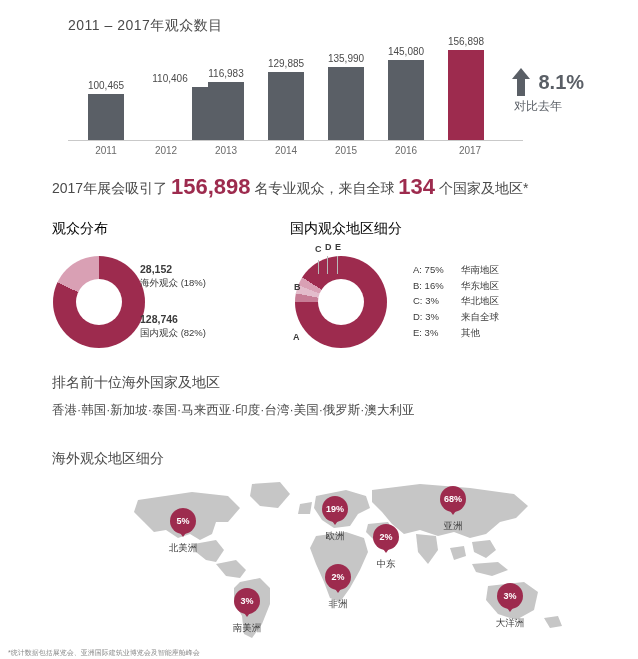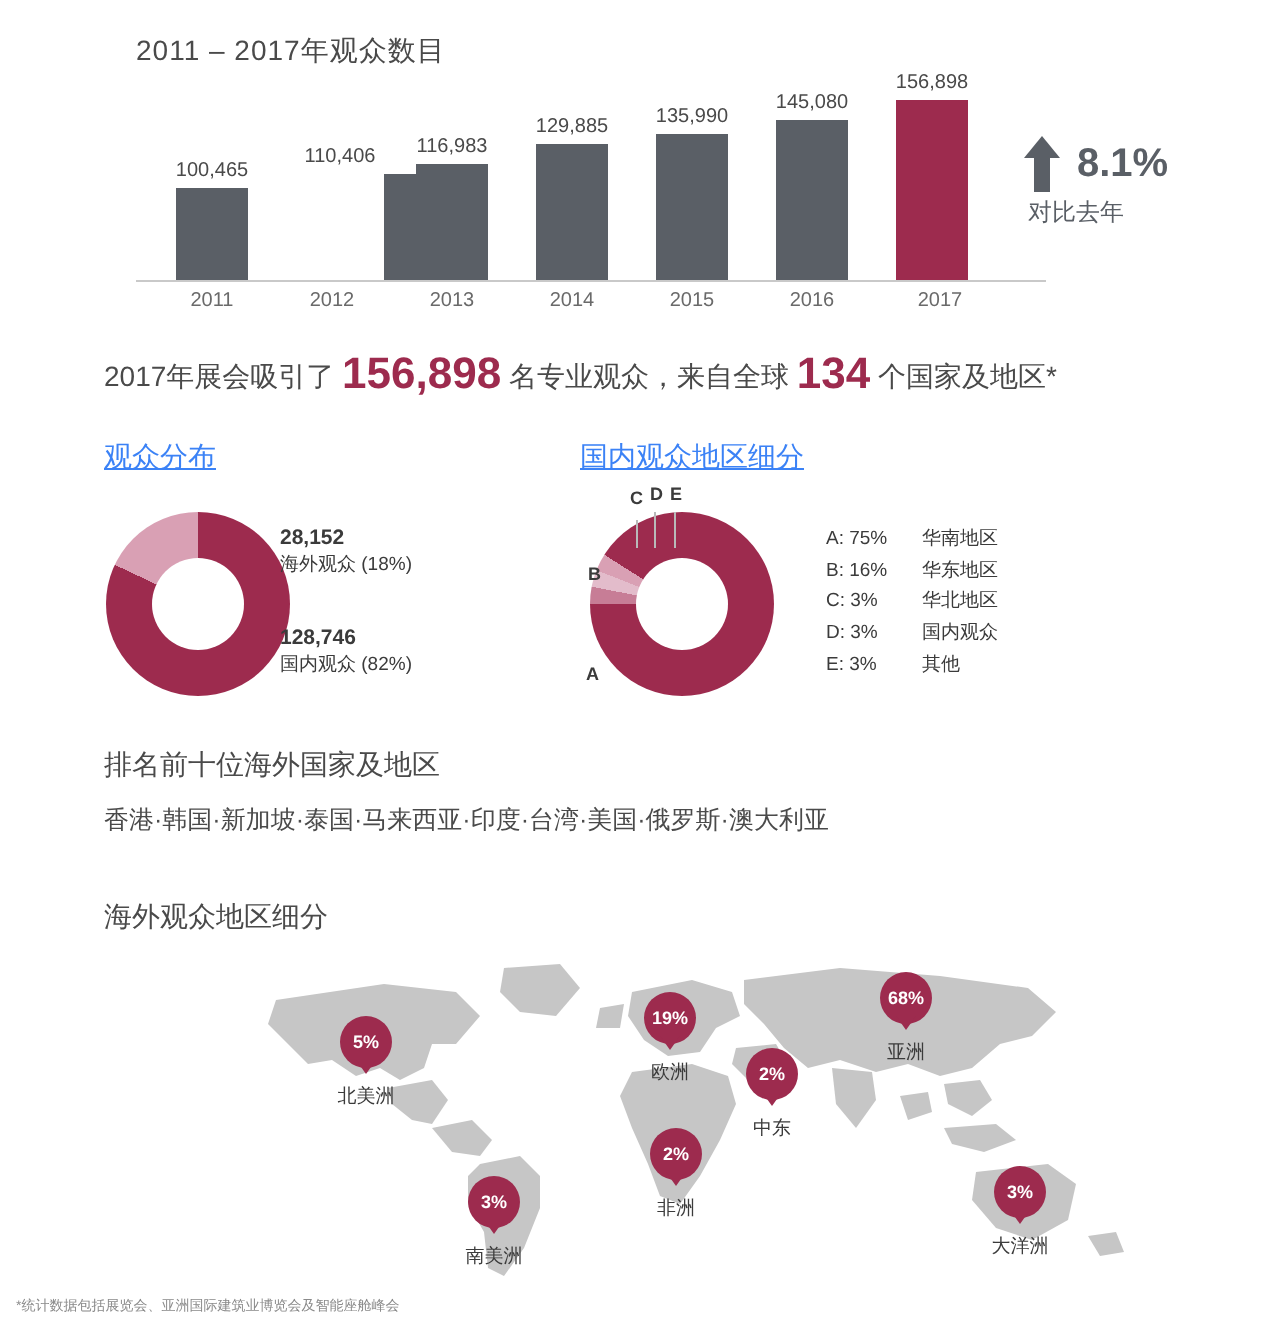--- a/index.html
+++ b/index.html
@@ -58,21 +58,21 @@
   .sec2 { position:absolute; left:0; top:166px; width:588px; height:42px; }
   .headline {
     position:absolute; left:52px; top:8px;
     font-size:14px; color:#4a4a4a; white-space:nowrap;
   }
   .headline .big { font-size:22px; font-weight:bold; color:#9d2b4e; vertical-align:-1px; }
   .headline .big2 { font-size:22px; font-weight:bold; color:#9d2b4e; vertical-align:-1px; }
 
   
   .sec3 { position:absolute; left:0; top:212px; width:638px; height:150px; }
-  .donut-title { position:absolute; font-size:14px; color:#3b82f6;text-decoration:underline; }
+  .donut-title { position:absolute; font-size:14px; color:#000000; }
   .donut {
     position:absolute; width:92px; height:92px; border-radius:50%;
   }
   .donut::after {
     content:""; position:absolute; left:50%; top:50%; transform:translate(-50%,-50%);
     width:46px; height:46px; border-radius:50%; background:#fff;
   }
   .lab { position:absolute; font-size:9.5px; color:#3b3b3b; line-height:1.35; }
   .lab b { font-size:10.5px; }
   .legend-letter { position:absolute; font-size:9px; color:#3b3b3b; font-weight:bold; }
@@ -198,21 +198,21 @@
     <div class="legend-letter" style="left:294px; top:70px;">B</div>
     <div class="legend-letter" style="left:315px; top:32px;">C</div>
     <div class="legend-letter" style="left:325px; top:30px;">D</div>
     <div class="legend-letter" style="left:335px; top:30px;">E</div>
     <div class="legend-letter" style="left:293px; top:120px;">A</div>
 
     <div class="legend-tbl" style="left:413px; top:50px;">
       <div class="row"><span class="k">A: 75%</span><span>华南地区</span></div>
       <div class="row"><span class="k">B: 16%</span><span>华东地区</span></div>
       <div class="row"><span class="k">C: 3%</span><span>华北地区</span></div>
-      <div class="row"><span class="k">D: 3%</span><span>国内观众</span></div>
+      <div class="row"><span class="k">D: 3%</span><span>来自全球</span></div>
       <div class="row"><span class="k">E: 3%</span><span>其他</span></div>
     </div>
   </div>
 
   <div class="sec4">
     <div class="sec4-title">排名前十位海外国家及地区</div>
     <div class="sec4-list">香港·韩国·新加坡·泰国·马来西亚·印度·台湾·美国·俄罗斯·澳大利亚</div>
   </div>
 
   <div class="sec5">

